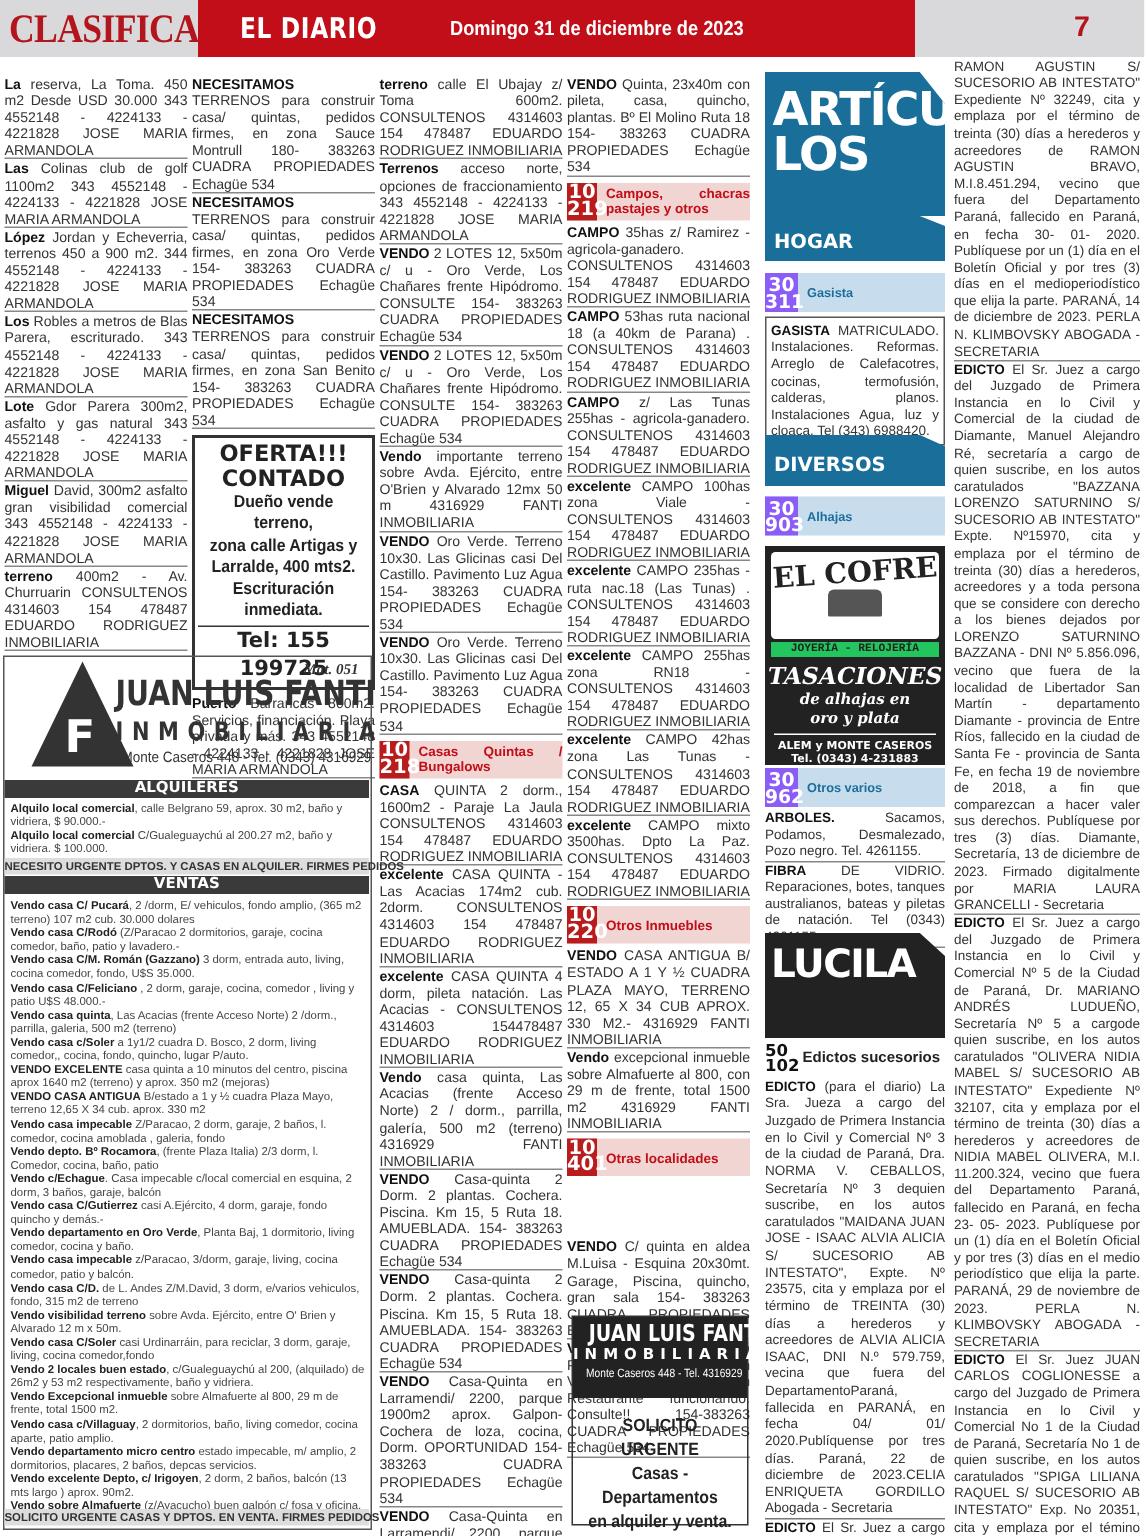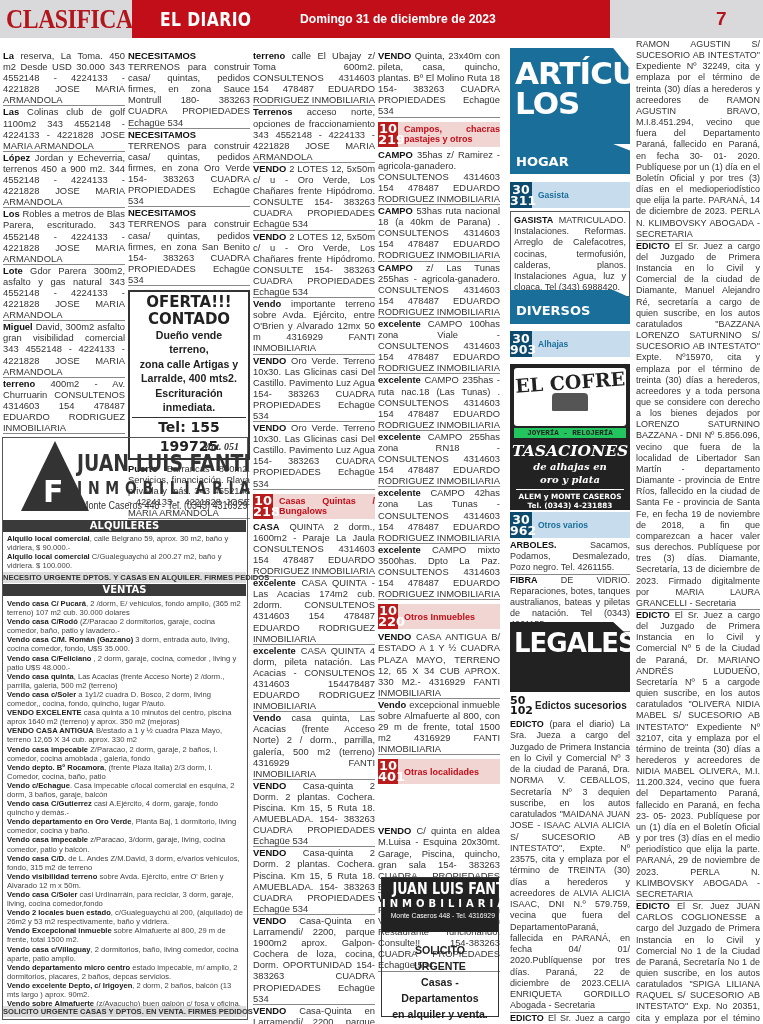--- a/index.html
+++ b/index.html
@@ -30,21 +30,21 @@
 .fanti .mat{position:absolute;right:8px;top:3px;font-family:"Liberation Serif",serif;font-style:italic;font-weight:bold;font-size:10px;color:#333}
 .fanti .name{position:absolute;left:74px;top:12px;font-size:23px;font-weight:bold;color:#333;font-family:"DejaVu Sans",sans-serif;transform:scaleX(0.82);transform-origin:left;white-space:nowrap}
 .fanti .inm{position:absolute;left:74px;top:40px;font-size:17px;font-weight:bold;color:#333;letter-spacing:7px;font-family:"DejaVu Sans",sans-serif;white-space:nowrap;transform:scaleX(0.82);transform-origin:left}
 .fanti .addr{position:absolute;left:78px;top:62px;font-size:10px;color:#333;white-space:nowrap;transform:scaleX(0.9);transform-origin:left}
 .fanti .bar{position:absolute;left:0;width:243px;height:12px;background:#3a3a3a;color:#fff;text-align:center;font-weight:bold;font-size:10px;line-height:12px;font-family:"DejaVu Sans",sans-serif}
 .fanti .gbar{position:absolute;left:0;width:243px;height:11px;background:#ddd;color:#333;text-align:right;font-weight:bold;font-size:7.6px;line-height:11px;white-space:nowrap}
 .fanti .list{position:absolute;left:4px;width:236px;font-size:7.6px;line-height:9.1px;color:#444;font-family:"Liberation Sans",sans-serif}
 .fanti .list b{color:#222}
 .bluebox{background:#1a6f9a;color:#fff;font-weight:bold;position:absolute;left:510px;width:120px;clip-path:polygon(0 0,86% 0,100% 22%,100% 100%,0 100%)}
 .bluehd{position:absolute;left:510px;width:120px;height:26px;background:#c7dced;display:flex;align-items:center}
-.bluehd .num{background:#0c4a6e;color:#fff;font-weight:bold;font-size:12.5px;line-height:11px;width:22px;height:26px;padding-top:2px;text-align:center;font-family:"DejaVu Sans",sans-serif}
+.bluehd .num{background:#8b5cf6;color:#fff;font-weight:bold;font-size:12.5px;line-height:11px;width:22px;height:26px;padding-top:2px;text-align:center;font-family:"DejaVu Sans",sans-serif}
 .bluehd .ttl{color:#1a6f9a;font-weight:bold;font-size:8.5px;line-height:10px;padding-left:6px}
 .c5t{position:absolute;left:510px;width:120px;font-size:9px;line-height:11.2px;color:#333;text-align:justify}
 .c5t b{color:#111}
 .c6{position:absolute;left:636px;top:39px;width:124px;font-size:9px;line-height:11.15px;color:#333;text-align:justify}
 .c6 b{color:#111}
 .legales{position:absolute;left:510px;top:622px;width:120px;height:70px;background:#222;clip-path:polygon(0 0,86% 0,100% 22%,100% 100%,0 100%);color:#fff;font-weight:bold;font-size:26px;font-family:"DejaVu Sans",sans-serif;padding:6px 0 0 4px;letter-spacing:-1px}
 .cofre{position:absolute;left:510px;top:364px;width:120px;height:146px;background:#222;border:2px solid #222}
 .cofre .top{background:#fff;height:58px;margin:2px;border-radius:3px;text-align:center}
 .cofre .ct{font-family:"DejaVu Serif",serif;font-weight:bold;font-size:19px;color:#222;padding-top:3px;transform:rotate(-4deg)}
 .cofre .chest{width:36px;height:18px;background:#555;margin:0 auto;border-radius:4px 4px 1px 1px}
@@ -275,21 +275,21 @@
       <div>30</div>
       <div>962</div>
     </div>
   <div class="ttl">Otros varios</div>
 </div>
 <div class="c5t" style="top:540px">
     <div class="ad" style="border-bottom: 1px solid rgb(136, 136, 136);"><b>ARBOLES.</b><span> Sacamos, Podamos, Desmalezado, Pozo negro. Tel. 4261155.</span></div>
     <div class="ad" style="border-bottom: 1px solid rgb(136, 136, 136);"><b>FIBRA</b><span> DE VIDRIO. Reparaciones, botes, tanques australianos, bateas y piletas de natación. Tel (0343) 4261155.</span></div>
   </div>
 
-<div class="legales">LEGALES</div>
+<div class="legales">LUCILA</div>
 <div class="c5t" style="top:694px;display:flex;align-items:center;height:24px">
   <div style="font-weight:bold;font-size:11px;line-height:10px;color:#111;font-family:'DejaVu Sans',sans-serif;width:20px">
       <div>50</div>
       <div>102</div>
     </div>
   <div style="font-weight:bold;font-size:10px;color:#222;padding-left:5px">Edictos sucesorios</div>
 </div>
 <div class="c5t" style="top:719px;line-height:11.25px">
   <div class="ad" style="border-bottom:1px solid #777"><b>EDICTO</b><span> (para el diario) La Sra. Jueza a cargo del Juzgado de Primera Instancia en lo Civil y Comercial Nº 3 de la ciudad de Paraná, Dra. NORMA V. CEBALLOS, Secretaría Nº 3 dequien suscribe, en los autos caratulados "MAIDANA JUAN JOSE - ISAAC ALVIA ALICIA S/ SUCESORIO AB INTESTATO", Expte. Nº 23575, cita y emplaza por el término de TREINTA (30) días a herederos y acreedores de ALVIA ALICIA ISAAC, DNI N.º 579.759, vecina que fuera del DepartamentoParaná, fallecida en PARANÁ, en fecha 04/ 01/ 2020.Publíquense por tres días. Paraná, 22 de diciembre de 2023.CELIA ENRIQUETA GORDILLO Abogada - Secretaria</span></div>
   <div><b>EDICTO</b><span> El Sr. Juez a cargo del Juzgado de Primera Instancia en lo Civil y Comercial Nº 5 de la Ciudad de Paraná, Dr. MARIANO ANDRÉS LUDUEÑO, Secretaría Nº 5 a cargode quien suscribe, en los autos caratulados "BRAVO</span></div>

